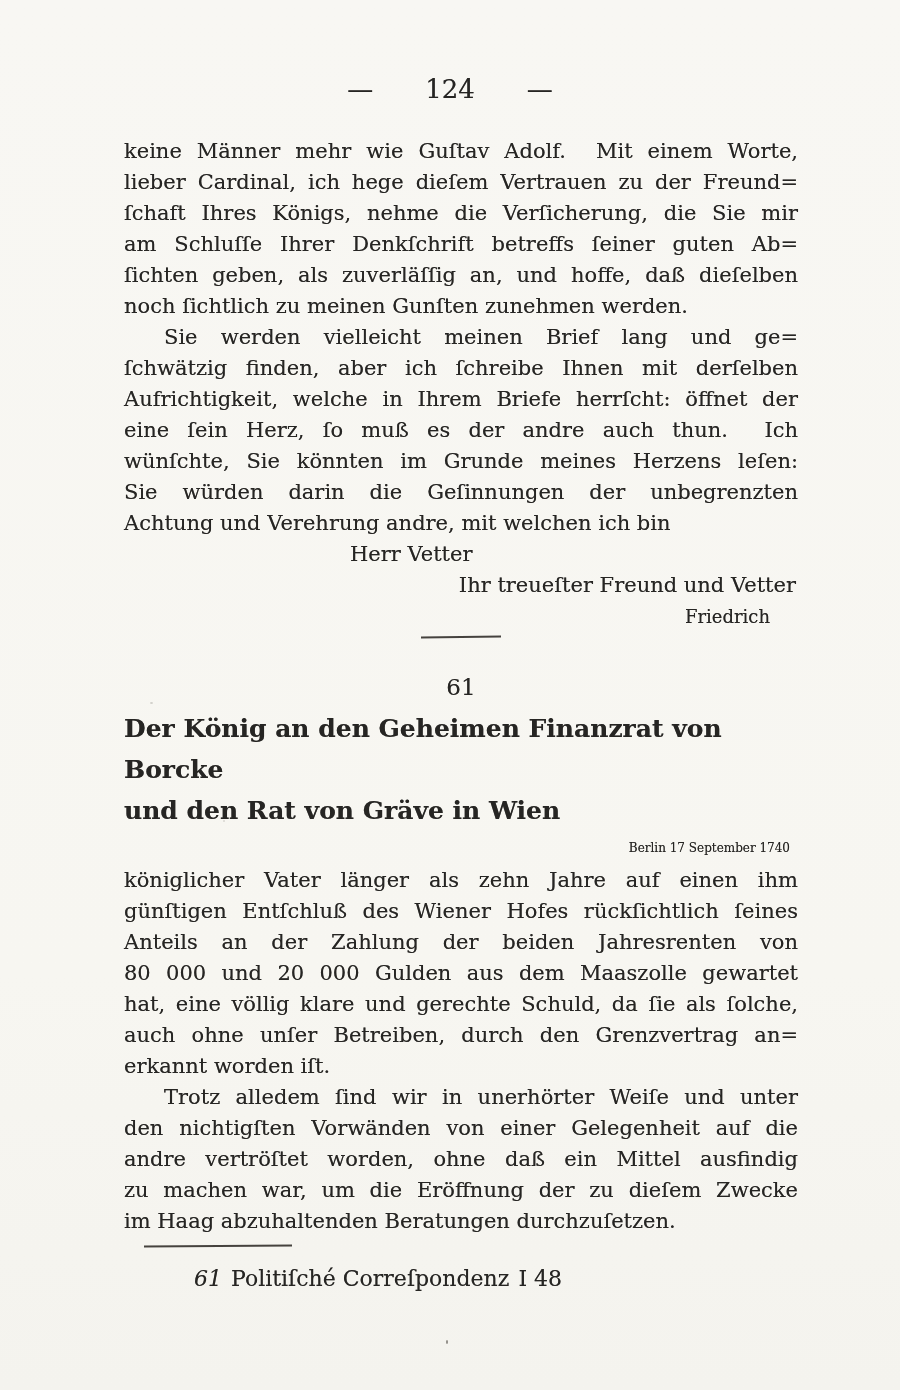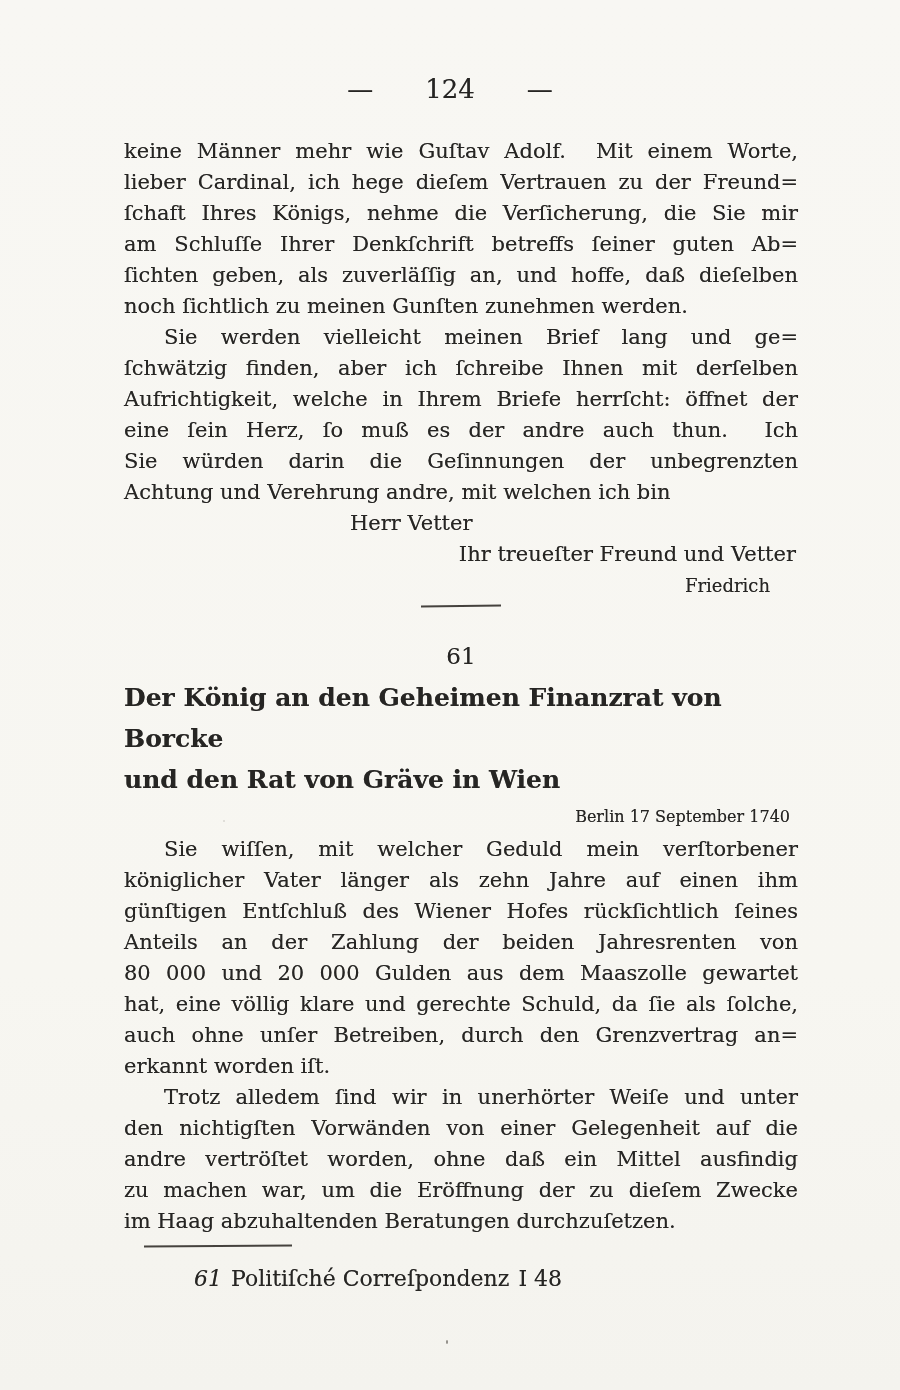--- a/index.html
+++ b/index.html
@@ -42,21 +42,21 @@
 
   .section-number{
     margin-top:36px; text-align:center;
     font-size:23px; line-height:26px;
   }
   .section-title{
     margin:8px 0 0 0; text-align:left;
     font-weight:bold; font-size:25px; line-height:41px;
   }
   .dateline{
-    text-align:right; font-size:16px; line-height:26px;
+    text-align:right; font-size:12px; line-height:26px;
     margin-top:4px; padding-right:8px;
   }
   .letter-body{ margin-top:4px; }
 
   .footnote-rule{
     margin-top:8px; margin-left:20px;
     width:148px; height:2px; background:#45423e;
     transform:rotate(-0.4deg);
   }
   .footnote{
@@ -86,41 +86,41 @@
       <div class="line j">keine Männer mehr wie Guſtav Adolf.  Mit einem Worte,</div>
       <div class="line j">lieber Cardinal, ich hege dieſem Vertrauen zu der Freund=</div>
       <div class="line j">ſchaft Ihres Königs, nehme die Verſicherung, die Sie mir</div>
       <div class="line j">am Schluſſe Ihrer Denkſchrift betreffs ſeiner guten Ab=</div>
       <div class="line j">ſichten geben, als zuverläſſig an, und hoffe, daß dieſelben</div>
       <div class="line">noch ſichtlich zu meinen Gunſten zunehmen werden.</div>
       <div class="line j ind">Sie werden vielleicht meinen Brief lang und ge=</div>
       <div class="line j">ſchwätzig finden, aber ich ſchreibe Ihnen mit derſelben</div>
       <div class="line j">Aufrichtigkeit, welche in Ihrem Briefe herrſcht: öffnet der</div>
       <div class="line j">eine ſein Herz, ſo muß es der andre auch thun.  Ich</div>
+      <div class="line j">wünſchte, Sie könnten im Grunde meines Herzens leſen:</div>
       <div class="line j">Sie würden darin die Geſinnungen der unbegrenzten</div>
       <div class="line">Achtung und Verehrung andre, mit welchen ich bin</div>
     </div>
 
   <div class="sig-salutation">Herr Vetter</div>
   <div class="sig-valediction">Ihr treueſter Freund und Vetter</div>
   <div class="sig-name">Friedrich</div>
 
   <div class="divider"></div>
 
   <div class="section-number">61</div>
 
   <div class="section-title">
     <div>Der König an den Geheimen Finanzrat von Borcke</div>
     <div>und den Rat von Gräve in Wien</div>
   </div>
 
   <div class="dateline">Berlin 17 September 1740</div>
 
   <div class="letter-body">
-      <div class="line j ind">Sie wiſſen, mit welcher Geduld mein verſtorbener</div>
       <div class="line j">königlicher Vater länger als zehn Jahre auf einen ihm</div>
       <div class="line j">günſtigen Entſchluß des Wiener Hofes rückſichtlich ſeines</div>
       <div class="line j">Anteils an der Zahlung der beiden Jahresrenten von</div>
       <div class="line j">80 000 und 20 000 Gulden aus dem Maaszolle gewartet</div>
       <div class="line j">hat, eine völlig klare und gerechte Schuld, da ſie als ſolche,</div>
       <div class="line j">auch ohne unſer Betreiben, durch den Grenzvertrag an=</div>
       <div class="line">erkannt worden iſt.</div>
       <div class="line j ind">Trotz alledem ſind wir in unerhörter Weiſe und unter</div>
       <div class="line j">den nichtigſten Vorwänden von einer Gelegenheit auf die</div>
       <div class="line j">andre vertröſtet worden, ohne daß ein Mittel ausfindig</div>

